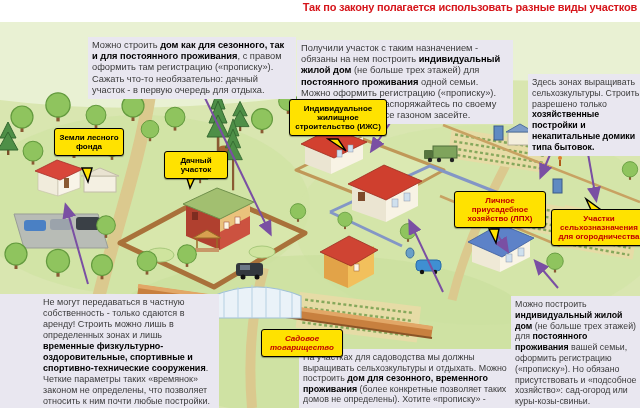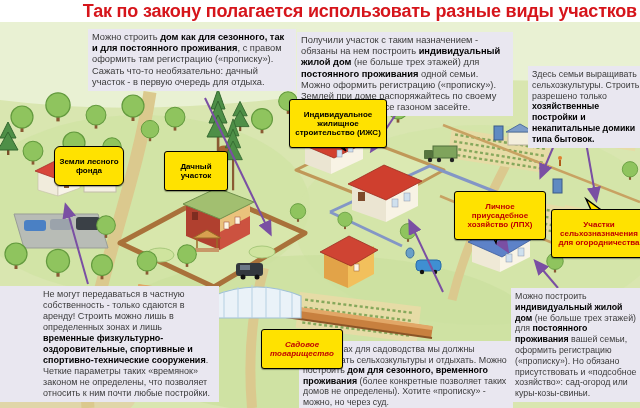--- a/index.html
+++ b/index.html
@@ -2,46 +2,47 @@
 <html style="--accent: #d6151b; --label-bg: #ffe200; --callout-bg: #e9e7f0;"><head>
 <meta charset="utf-8">
 <style>
   html,body{margin:0;padding:0;}
   body{
     width:640px;height:408px;position:relative;overflow:hidden;
     background:#ffffff;font-family:"Liberation Sans",sans-serif;
   }
   #title{
     position:absolute;top:1px;left:0;width:637px;text-align:right;
-    font-size:18px;font-weight:bold;color:var(--accent,#d6151b);
+    font-size:11px;font-weight:bold;color:var(--accent,#d6151b);
     letter-spacing:-0.2px;white-space:nowrap;
   }
   svg.layer{position:absolute;left:0;top:0;}
   #scene{z-index:1;}
   #arrows{z-index:2;}
   .callout{
     position:absolute;z-index:3;background:var(--callout-bg,#e9e7f0);
     padding:3px 4px;font-size:9.3px;line-height:11.2px;color:#3a3a3a;
     text-align:left;
+    margin-top:8px;
   }
   .callout .b{font-weight:bold;color:#000;}
   .callout.narrow{font-size:8.8px;line-height:10.8px;}
   .lbl{
     position:absolute;z-index:4;background:var(--label-bg,#ffe200);
-    border:1.6px solid #000;border-radius:3px;padding:10px 3px;
+    border:1.6px solid #000;border-radius:3px;padding:4px 3px;
     font-size:8px;font-weight:bold;line-height:9px;text-align:center;
     box-shadow:0 1px 1px rgba(0,0,0,0.35);
   }
   #c1{left:88px;top:29px;width:200px;}
   #c2{left:297px;top:32px;width:208px;}
   #c3{left:528px;top:66px;width:109px;}
   #c4{left:0px;top:286px;width:172px;font-size:9px;line-height:11px;padding-left:43px;}
   #c5{left:299px;top:341px;width:206px;font-size:8.9px;line-height:10.5px;}
   #c6{left:511px;top:288px;width:126px;}
-  #l1{left:54px;top:146px;width:62px;border-radius:6px;}
+  #l1{left:54px;top:128px;width:62px;}
   #l2{left:164px;top:151px;width:56px;}
   #l3{left:289px;top:99px;width:90px;}
   #l4{left:454px;top:191px;width:84px;}
   #l5{left:551px;top:209px;width:88px;}
   #l6{left:261px;top:329px;width:74px;}
 </style>
 </head>
 <body>
 
 <div id="title">Так по закону полагается использовать разные виды участков</div>
@@ -295,16 +296,16 @@
 
 <div id="l1" class="lbl" style="color: rgb(0, 0, 0);">Земли лесного фонда</div>
 <div id="l2" class="lbl" style="color: rgb(0, 0, 0);">Дачный участок</div>
 <div id="l3" class="lbl" style="color: rgb(0, 0, 0);">Индивидуальное жилищное строительство (ИЖС)</div>
 <div id="l4" class="lbl" style="color: rgb(192, 0, 0);">Личное приусадебное хозяйство (ЛПХ)</div>
 <div id="l5" class="lbl" style="color: rgb(192, 0, 0);">Участки сельхозназначения для огородничества</div>
 <div id="l6" class="lbl" style="color: rgb(192, 0, 0); font-style: italic;">Садовое товарищество</div>
 
 <div id="c1" class="callout"><span>Можно строить </span><span class="b">дом как для сезонного, так и для постоянного проживания</span><span>, с правом оформить там регистрацию («прописку»). Сажать что-то необязательно: дачный участок - в первую очередь для отдыха.</span></div>
 <div id="c2" class="callout"><span>Получили участок с таким назначением - обязаны на нем построить </span><span class="b">индивидуальный жилой дом</span><span> (не больше трех этажей) для </span><span class="b">постоянного проживания</span><span> одной семьи. Можно оформить регистрацию («прописку»). Землей при доме распоряжайтесь по своему усмотрению: хоть все газоном засейте.</span></div>
-<div id="c3" class="callout narrow"><span>Здесь семьи выращивать сельхозкультуры. Строить разрешено только </span><span class="b">хозяйственные постройки и некапитальные домики типа бытовок.</span></div>
+<div id="c3" class="callout narrow"><span>Здесь зонах выращивать сельхозкультуры. Строить разрешено только </span><span class="b">хозяйственные постройки и некапитальные домики типа бытовок.</span></div>
 <div id="c4" class="callout"><span>Не могут передаваться в частную собственность - только сдаются в аренду! Строить можно лишь в определенных зонах и лишь </span><span class="b">временные физкультурно-оздоровительные, спортивные и спортивно-технические сооружения</span><span>. Четкие параметры таких «времянок» законом не определены, что позволяет относить к ним почти любые постройки.</span></div>
 <div id="c5" class="callout"><span>На участках для садоводства мы должны выращивать сельхозкультуры и отдыхать. Можно построить </span><span class="b">дом для сезонного, временного проживания</span><span> (более конкретные позволяет таких домов не определены). Хотите «прописку» - можно, но через суд.</span></div>
 <div id="c6" class="callout narrow"><span>Можно построить </span><span class="b">индивидуальный жилой дом</span><span> (не больше трех этажей) для </span><span class="b">постоянного проживания</span><span> вашей семьи, оформить регистрацию («прописку»). Но обязано присутствовать и «подсобное хозяйство»: сад-огород или куры-козы-свиньи.</span></div>
 
 </body></html>

